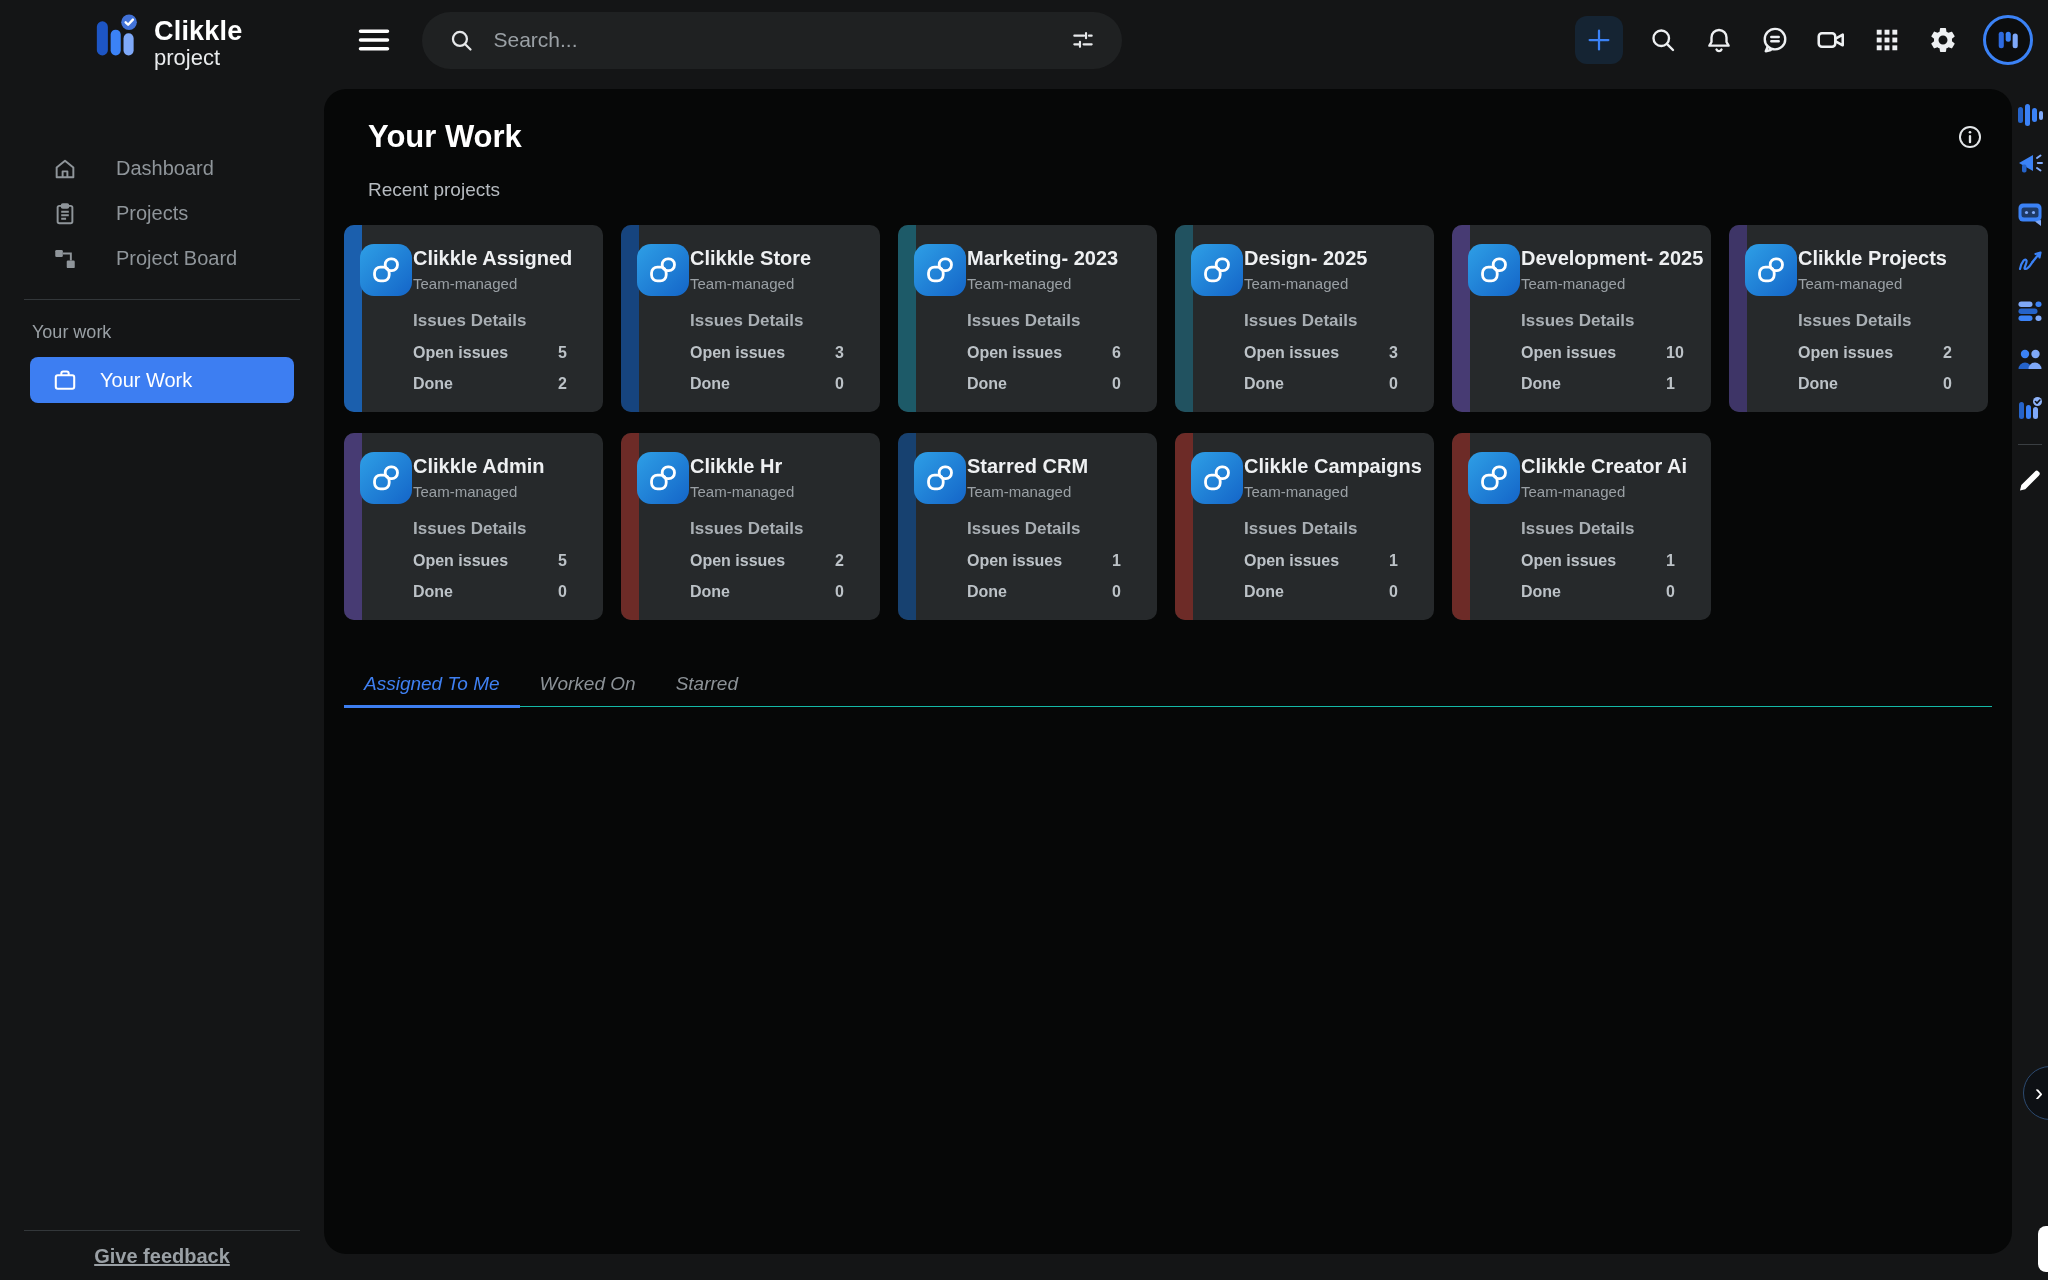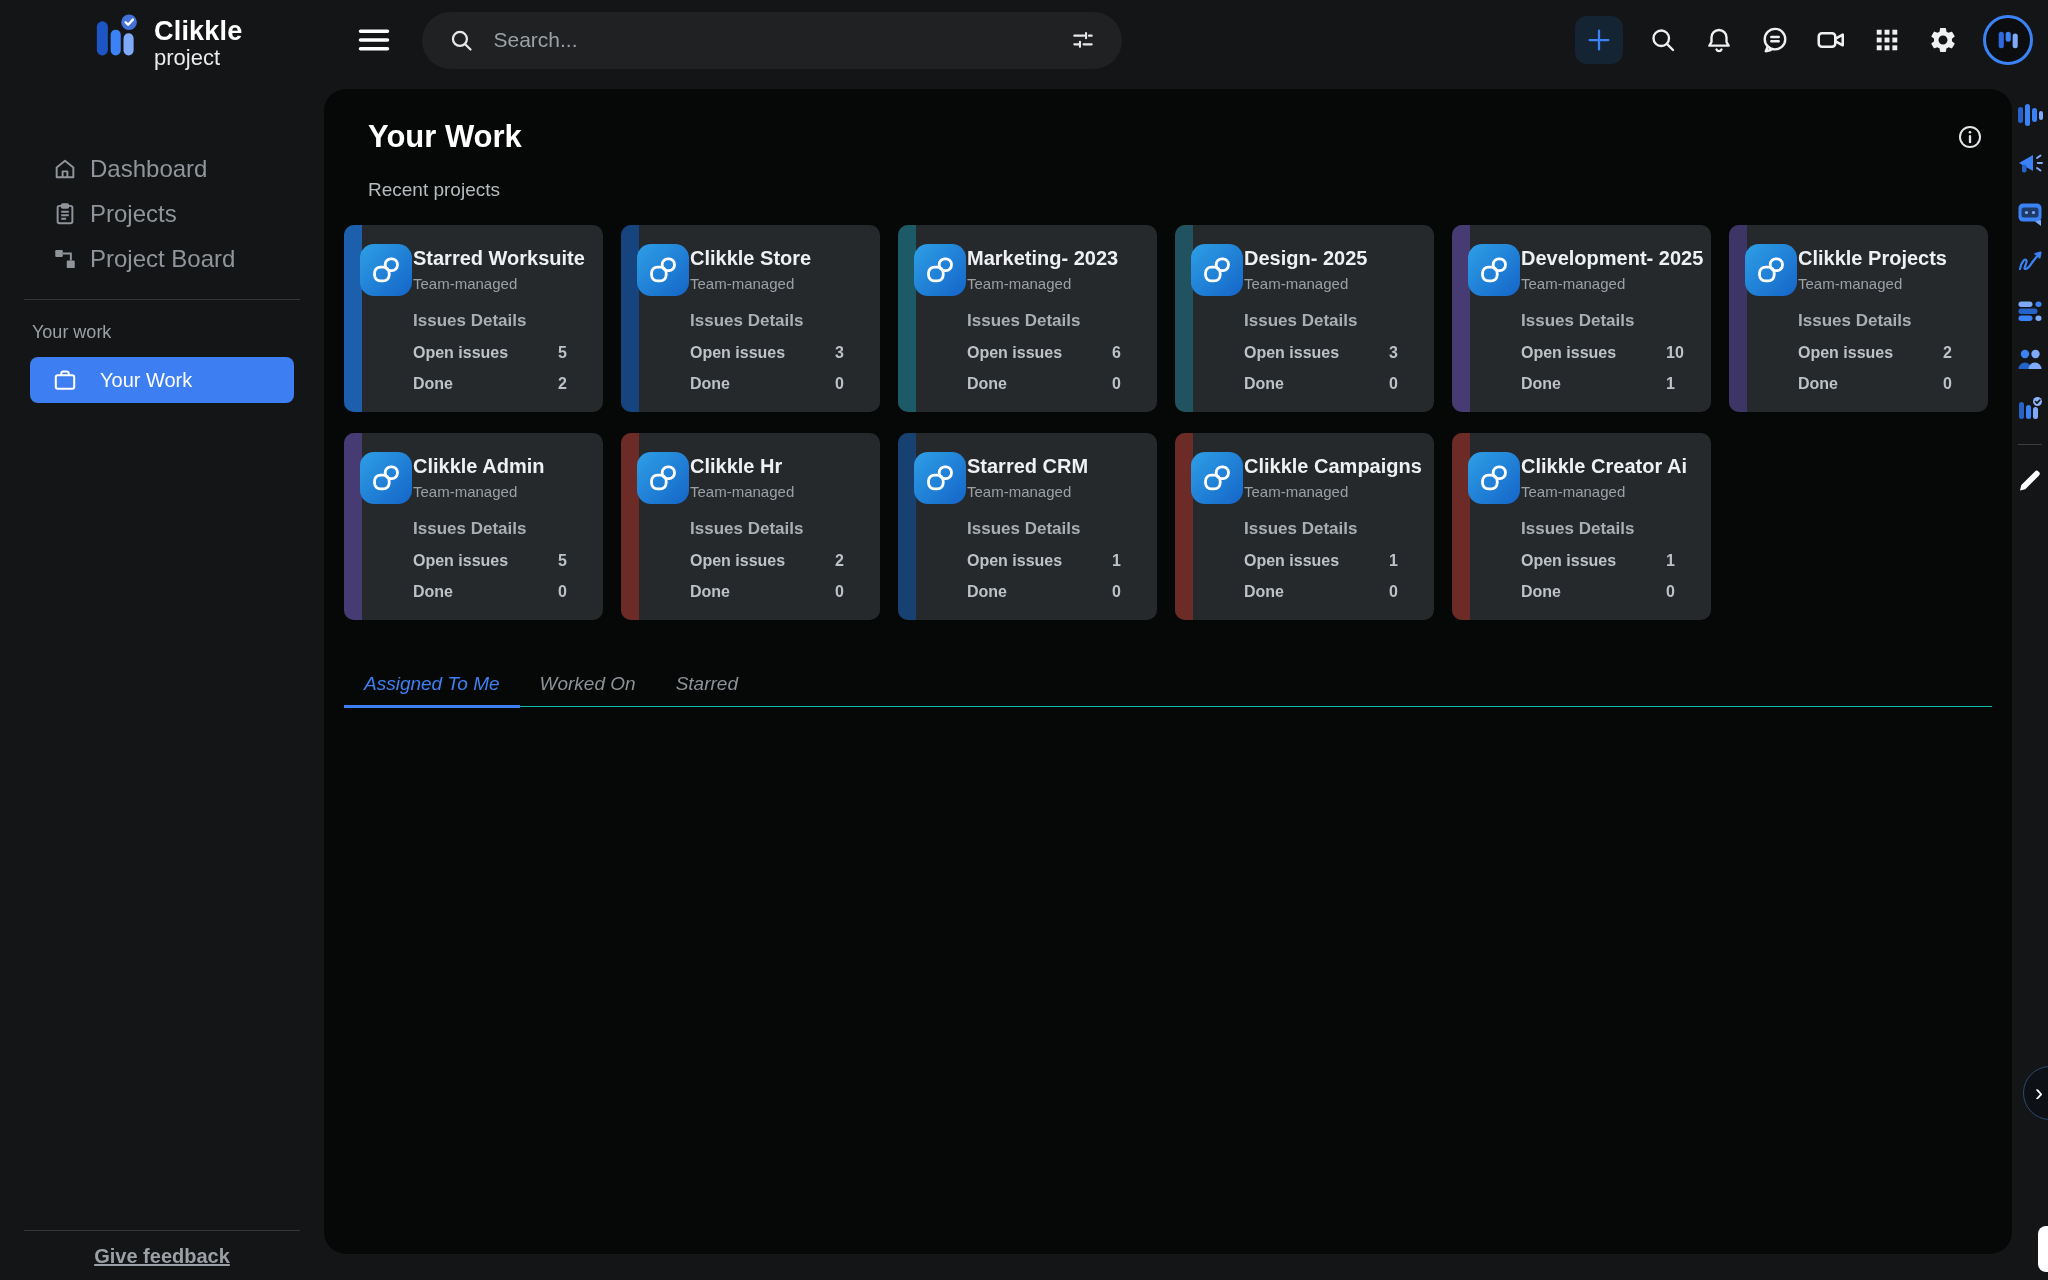--- a/index.html
+++ b/index.html
@@ -32,21 +32,21 @@
   .tb-right { margin-left:auto; margin-right:15px; display:flex; align-items:center; gap:24px; }
   .plus-btn { width:48px; height:48px; border-radius:12px; background:#152433; display:grid; place-items:center; cursor:pointer; }
   .tb-icon { width:32px; height:32px; color:#eef0f2; display:grid; place-items:center; cursor:pointer; }
   .avatar { width:50px; height:50px; border-radius:50%; border:3px solid #3b82f6; background:#0c0d0e; display:grid; place-items:center; cursor:pointer; }
 
   
   .layout { display:flex; height:1200px; }
 
   
   .sidebar { width:324px; position:relative; padding-top:66px; flex-shrink:0; }
-  .nav-item { height:45px; display:flex; align-items:center; gap:12px; padding-left:52px; color:#8f959a; font-size:24px; cursor:pointer; }
+  .nav-item { height:45px; display:flex; align-items:center; gap:38px; padding-left:52px; color:#8f959a; font-size:20px; cursor:pointer; }
   .nav-item .nav-ic { width:26px; height:26px; color:#8f959a; }
   .sb-divider { border-top:1px solid #33373a; margin:18px 24px 0; }
   .sb-section { margin:22px 0 0 32px; color:#9aa0a5; font-size:18px; }
   .active-pill {
     margin:14px 30px 0; height:46px; background:#3d7ef2; border-radius:8px;
     display:flex; align-items:center; gap:22px; padding-left:22px;
     color:#ffffff; font-size:20px; font-weight:500; cursor:pointer;
   }
   .sb-bottom { position:absolute; bottom:12px; left:0; right:0; }
   .sb-bottom .sb-divider { margin-top:0; }
@@ -265,21 +265,21 @@
 
     <div class="cards" id="cards-grid">
   <div class="card">
     <span class="stripe" style="background: rgb(27, 95, 173);"></span>
     <span class="card-icon">
       <svg width="32" height="32" viewBox="0 0 24 24" fill="none" stroke="#fff" stroke-width="2.1" stroke-linejoin="round">
         <rect x="3.4" y="9.8" width="11" height="10.4" rx="4.4"></rect>
         <rect x="11.4" y="3.6" width="9.2" height="8.8" rx="4.2"></rect>
       </svg>
     </span>
-    <div class="card-title">Starred Worksuite</div>
+    <div class="card-title">Clikkle Assigned</div>
     <div class="card-sub">Team-managed</div>
     <div class="card-details">Issues Details</div>
     <div class="card-row">
       <span class="lbl">Open issues</span>
       <span class="val">5</span>
     </div>
     <div class="card-row">
       <span class="lbl">Done</span>
       <span class="val">2</span>
     </div>

